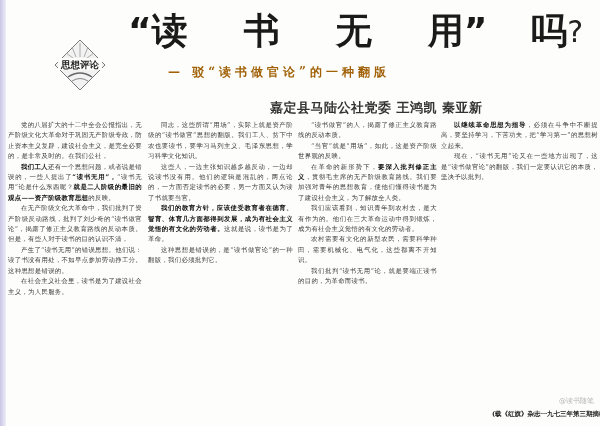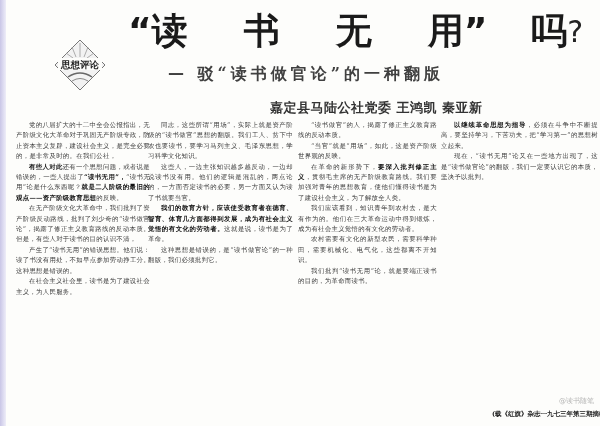--- a/index.html
+++ b/index.html
@@ -20,38 +20,38 @@
   .title {
     position:absolute; left:118px; top:0px; width:440px; height:62px;
     font-family:"DejaVu Sans", sans-serif; font-weight:bold;
     font-size:36px; color:#1a1a1a; letter-spacing:0;
     display:flex; align-items:center;
   }
   .title span { display:inline-block; }
   .title .q { font-weight:normal; font-size:30px; color:#222; }
   .subtitle {
     position:absolute; left:168px; top:64px; width:300px; height:24px;
-    font-family:"DejaVu Serif", serif; font-size:16px; font-weight:bold;
-    color:#404040; letter-spacing:4px; white-space:nowrap;
+    font-family:"DejaVu Serif", serif; font-size:12px; font-weight:bold;
+    color:#a16207; letter-spacing:4px; white-space:nowrap;
   }
   .byline {
     position:absolute; left:270px; top:99px; width:200px; height:12px;
     font-size:13px; color:#333; white-space:nowrap; letter-spacing:0.5px;
     font-weight:bold;
   }
   .columns { position:absolute; top:120px; left:8px; width:590px; height:306px; }
   .col {
     position:absolute; top:0; height:306px; overflow:hidden;
     font-size:6.4px; line-height:10.4px; color:#3b3b3b;
     text-align:justify; letter-spacing:0.3px;
     filter:blur(0.35px);
   }
   .col p { margin:0; text-indent:13px; }
   .col b { color:#111; font-weight:bold; }
-  .c1 { left:0; width:134px;margin-left:8px; }
+  .c1 { left:0; width:134px; }
   .c2 { left:140px; width:145px; }
   .c3 { left:290px; width:139px; }
   .c4 { left:433px; width:157px; }
   .footnote {
     position:absolute; left:492px; top:410px; width:110px; height:12px;
     font-size:6.5px; color:#222; font-weight:bold; white-space:nowrap;
   }
   .watermark {
     position:absolute; left:514px; top:396px; width:80px; height:14px;
     font-family:"DejaVu Sans", sans-serif; font-size:7px; color:rgba(150,150,150,0.7);
@@ -89,21 +89,21 @@
   <span style="margin-left:44px;">吗</span>
   <span class="q">?</span>
 </div>
 
 <div class="subtitle">— 驳“读书做官论”的一种翻版</div>
 <div class="byline">嘉定县马陆公社党委  王鸿凯  秦亚新</div>
 
 <div class="columns">
   <div class="col c1">
       <p>党的八届扩大的十二中全会公报指出，无产阶级文化大革命对于巩固无产阶级专政，防止资本主义复辟，建设社会主义，是完全必要的，是非常及时的。在我们公社，</p>
-      <p><b>有些人对此</b>还有一个思想问题，或者说是错误的，一些人提出了<b>“读书无用”，</b>“读书无用”论是什么东西呢？<b>就是二人阶级的最旧的观点——资产阶级教育思想</b>的反映。</p>
+      <p><b>我们工人</b>还有一个思想问题，或者说是错误的，一些人提出了<b>“读书无用”，</b>“读书无用”论是什么东西呢？<b>就是二人阶级的最旧的观点——资产阶级教育思想</b>的反映。</p>
       <p>在无产阶级文化大革命中，我们批判了资产阶级反动路线，批判了刘少奇的“读书做官论”，揭露了修正主义教育路线的反动本质。但是，有些人对于读书的目的认识不清，</p>
       <p>产生了“读书无用”的错误思想。他们说：读了书没有用处，不如早点参加劳动挣工分。这种思想是错误的。</p>
       <p>在社会主义社会里，读书是为了建设社会主义，为人民服务。</p>
     </div>
   <div class="col c2">
       <p>同志，这些所谓“用场”，实际上就是资产阶级的“读书做官”思想的翻版。我们工人、贫下中农也要读书，要学习马列主义、毛泽东思想，学习科学文化知识。</p>
       <p>这些人，一边主张知识越多越反动，一边却说读书没有用。他们的逻辑是混乱的，两点论的，一方面否定读书的必要，另一方面又认为读了书就要当官。</p>
       <p><b>我们的教育方针，应该使受教育者在德育、智育、体育几方面都得到发展，成为有社会主义觉悟的有文化的劳动者。</b>这就是说，读书是为了革命。</p>
       <p>这种思想是错误的，是“读书做官论”的一种翻版，我们必须批判它。</p>
     </div>

